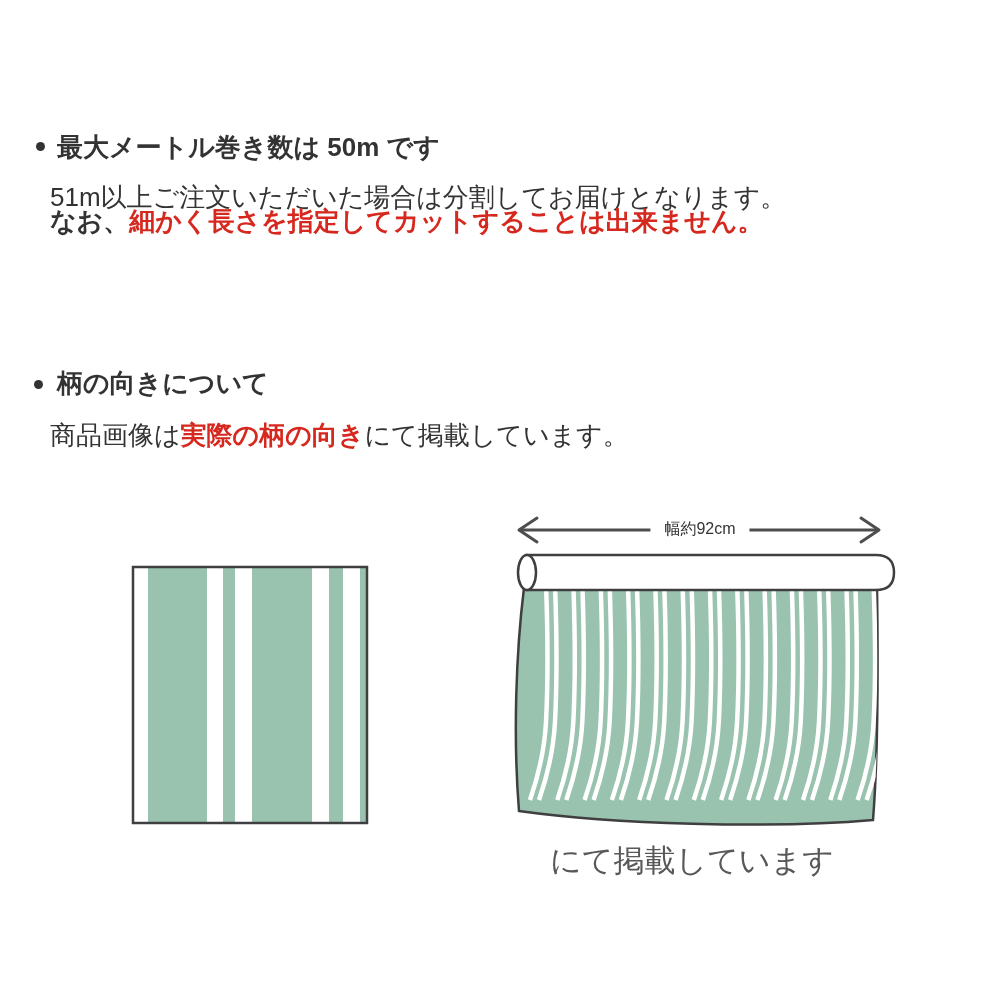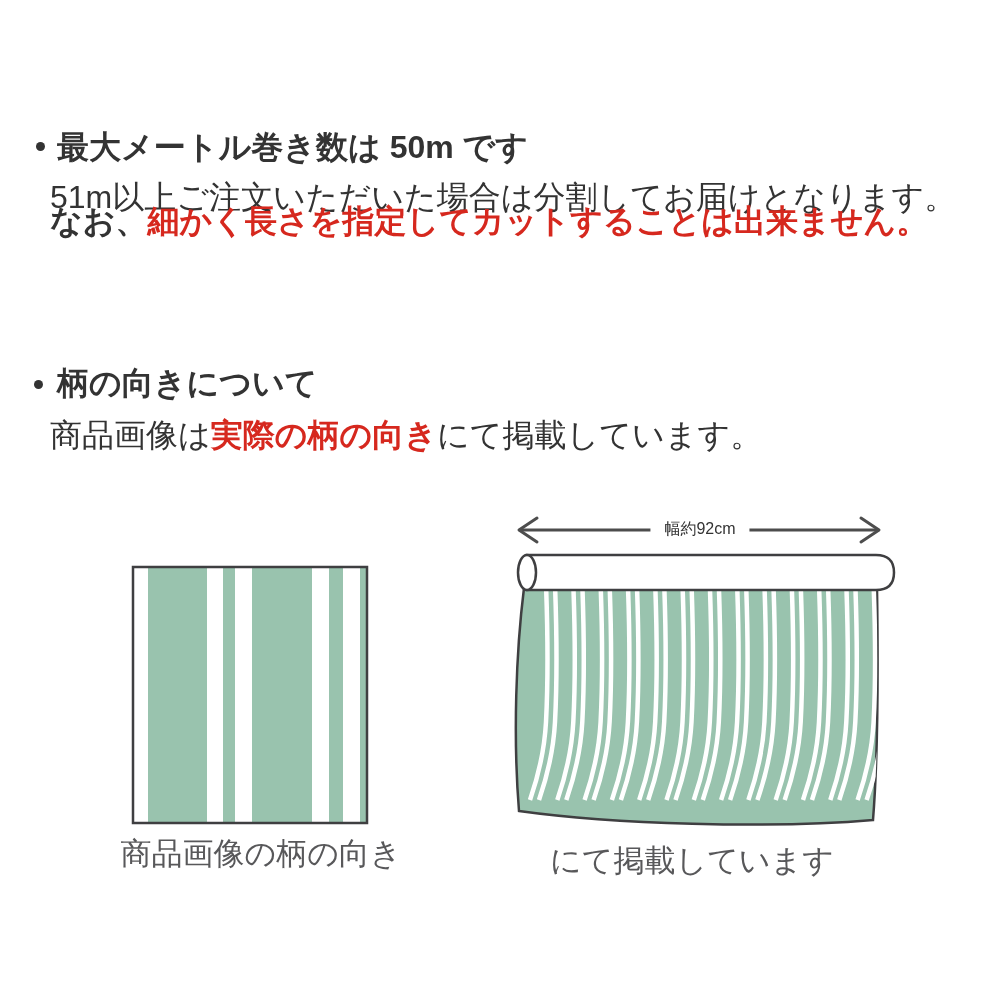--- a/index.html
+++ b/index.html
@@ -1,21 +1,21 @@
 <!DOCTYPE html>
 <html style="--text: #333333; --red: #d6281e; --caption: #58585a; --green: #99c3ae; --outline: #3f3f41; --arrow: #4d4d4d; --white: #ffffff;"><head>
 <meta charset="utf-8">
 <style>
   html,body { margin:0; padding:0; background:#fff; }
   .page {
     position:relative; width:1000px; height:1000px; background:#fff;
     font-family:"Liberation Sans","DejaVu Sans",sans-serif;
     overflow:hidden;
   }
-  .txt { position:absolute; white-space:nowrap; color:var(--text); font-size:32px; line-height:40px; letter-spacing:0px; }
+  .txt { position:absolute; white-space:nowrap; color:var(--text); font-size:26px; line-height:40px; letter-spacing:0px; }
   .bold { font-weight:bold; }
   .red  { color:var(--red); }
   .dot  { position:absolute; width:9px; height:9px; border-radius:50%; background:var(--text); }
   .caption { position:absolute; width:320px; text-align:center; color:var(--caption); font-size:31px; line-height:36px; white-space:nowrap; }
   .width-label {
     position:absolute; left:700px; top:511px; transform:translateX(-50%);
     background:#fff; padding:0 14px; color:var(--text); font-size:16px; line-height:36px; white-space:nowrap;
   }
   svg { position:absolute; }
 </style>
@@ -46,21 +46,20 @@
       <g style="fill:var(--green)">
         <rect x="17" y="3" width="59" height="254"></rect>
         <rect x="92" y="3" width="12" height="254"></rect>
         <rect x="121" y="3" width="60" height="254"></rect>
         <rect x="198" y="3" width="14" height="254"></rect>
         <rect x="229" y="3" width="7" height="254"></rect>
       </g>
       <rect x="2" y="2" width="234" height="256" style="fill:none; stroke:var(--outline); stroke-width:2.5"></rect>
     </g>
   </svg>
-  <div class="caption" style="left:101px; top:836px;">商品画像の柄の向き</div>
 
   <svg style="left:500px; top:500px;" width="400" height="335" viewBox="500 500 400 335">
     <defs>
       <clipPath id="sheetClip">
         <path d="M524 588 L877 588 C878 655 879 745 873 820 C770 829 612 824 519 811 C513 737 516 652 524 588 Z"></path>
       </clipPath>
     </defs>
 
     <g style="stroke:var(--arrow); stroke-width:3; fill:none; stroke-linecap:round; stroke-linejoin:round">
       <path d="M520 530 L878 530"></path>

